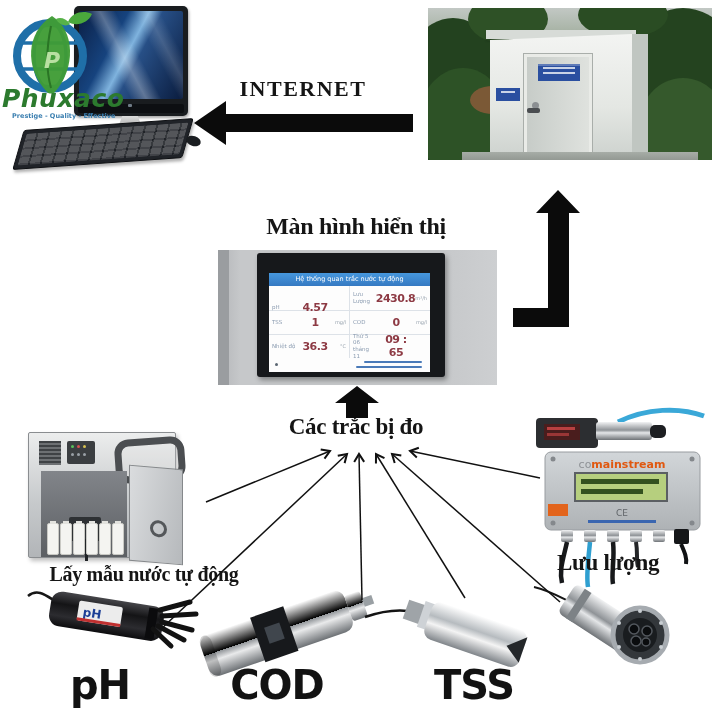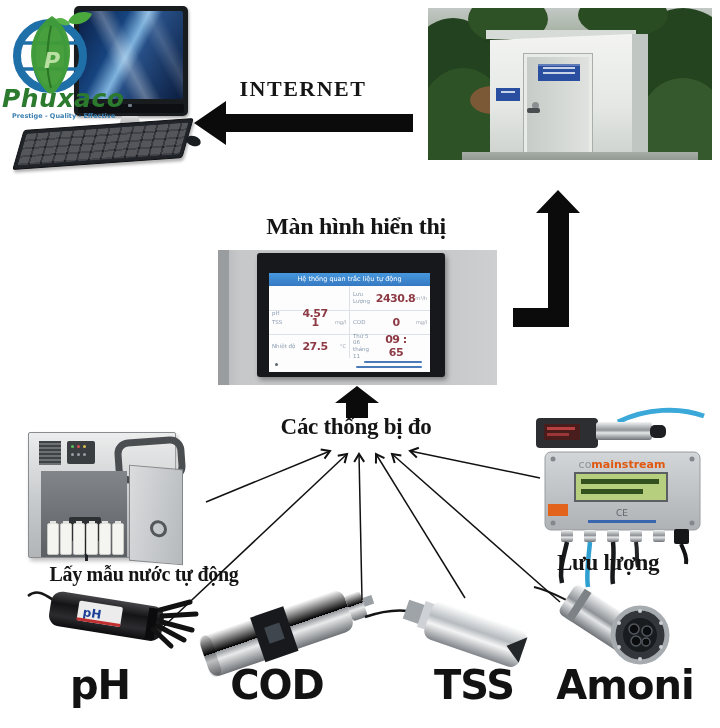--- a/index.html
+++ b/index.html
@@ -176,26 +176,26 @@
     <div class="handle-dot"></div>
     <div class="handle"></div>
     <div class="concrete"></div>
   </div>
 
   <div class="lbl lbl-display">Màn hình hiển thị</div>
   <div class="abs displayphoto">
     <div class="dstrip"></div>
     <div class="bezel"></div>
     <div class="scr">
-      <div class="scr-head">Hệ thống quan trắc liệu tự động</div>
+      <div class="scr-head">Hệ thống quan trắc nước tự động</div>
       <div class="scr-grid">
         <div class="vline"></div>
         <div class="hline" style="top:24px;"></div>
         <div class="hline" style="top:48px;"></div>
-        <div class="cell" style="left:0;top:15px;">
+        <div class="cell" style="left:0;top:9px;">
           <span class="p">pH</span>
             <span class="v">4.57</span>
             <span class="u"></span>
         </div>
         <div class="cell" style="left:81px;top:0;">
           <span class="p">Lưu Lượng</span>
             <span class="v">2430.8</span>
             <span class="u">m³/h</span>
         </div>
         <div class="cell" style="left:0;top:24px;">
@@ -203,39 +203,39 @@
             <span class="v">1</span>
             <span class="u">mg/l</span>
         </div>
         <div class="cell" style="left:81px;top:24px;">
           <span class="p">COD</span>
             <span class="v">0</span>
             <span class="u">mg/l</span>
         </div>
         <div class="cell" style="left:0;top:48px;">
           <span class="p">Nhiệt độ</span>
-            <span class="v">27.5</span>
+            <span class="v">36.3</span>
             <span class="u">°C</span>
         </div>
         <div class="cell" style="left:81px;top:48px;">
           <span class="p">Thứ 5
 06 tháng 11</span>
             <span class="v">09 : 65</span>
             <span class="u"></span>
         </div>
       </div>
       <div class="scr-foot">
         <div class="foot-dot"></div>
         <div class="foot-bar" style="top:3px;width:58px;"></div>
         <div class="foot-bar" style="top:8px;width:66px;"></div>
       </div>
     </div>
   </div>
 
-  <div class="lbl lbl-devices">Các thống bị đo</div>
+  <div class="lbl lbl-devices">Các trắc bị đo</div>
 
   <div class="abs sampler">
     <div class="cab">
       <div class="vent"></div>
       <div class="cpanel">
         <i style="left:4px;top:4px;background:#58c15a;"></i>
         <i style="left:10px;top:4px;background:#d65050;"></i>
         <i style="left:16px;top:4px;background:#d6c150;"></i>
         <i style="left:4px;top:12px;background:#9aa0a6;"></i>
         <i style="left:10px;top:12px;background:#9aa0a6;"></i>
@@ -391,21 +391,20 @@
       <circle cx="104" cy="54" r="5"></circle>
         <circle cx="117" cy="56" r="5"></circle>
       <circle cx="106" cy="66" r="5"></circle>
         <circle cx="116" cy="67" r="4"></circle>
     </g>
   </svg>
 
   <div class="biglbl ph">pH</div>
   <div class="biglbl cod">COD</div>
   <div class="biglbl tss">TSS</div>
-  <div class="biglbl amoni">Amoni</div>
 
   <svg class="arrows" width="720" height="728" viewBox="0 0 720 728">
     <defs>
       <marker id="ah" markerWidth="14" markerHeight="14" refX="10" refY="7" orient="auto" markerUnits="userSpaceOnUse">
         <path d="M2,2 L10,7 L2,12" fill="none" stroke="#111" stroke-width="2"></path>
       </marker>
     </defs>
 
     <polygon points="194,123 226,101 226,114 413,114 413,132 226,132 226,145" fill="#0b0b0b"></polygon>
     <polygon points="357,386 379,403 368,403 368,418 346,418 346,403 335,403" fill="#0b0b0b"></polygon>

